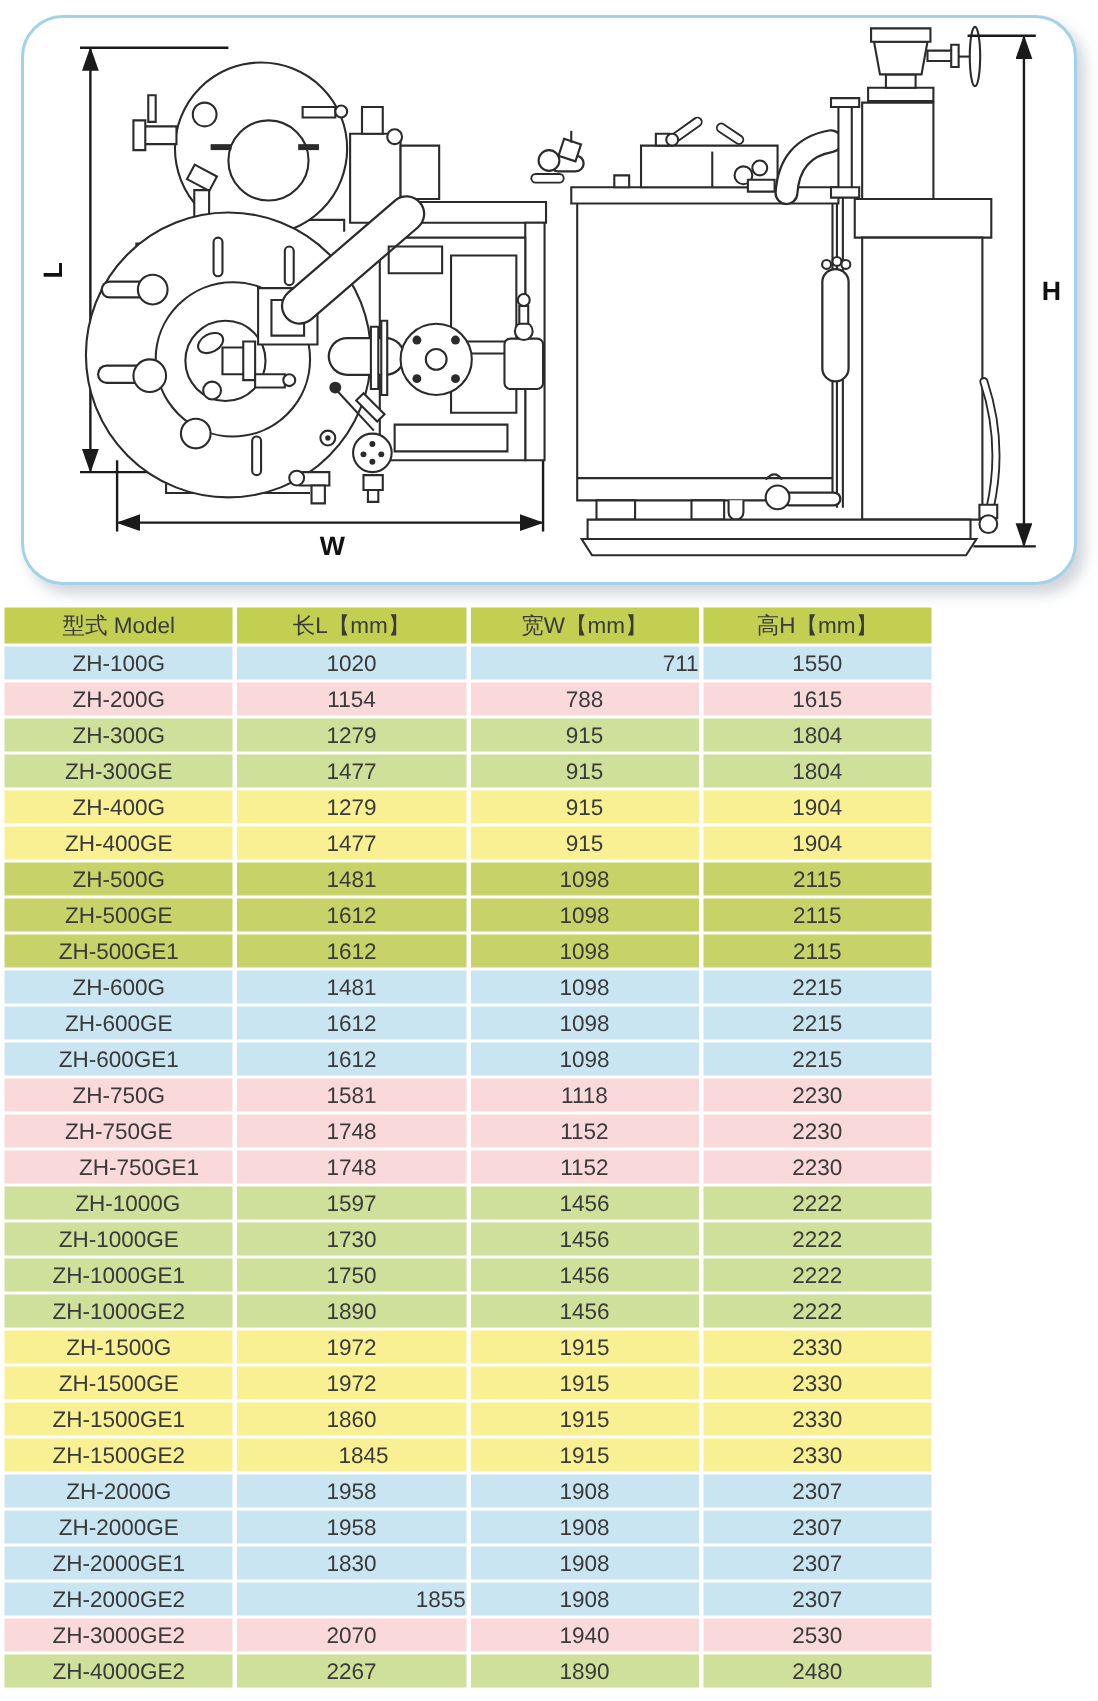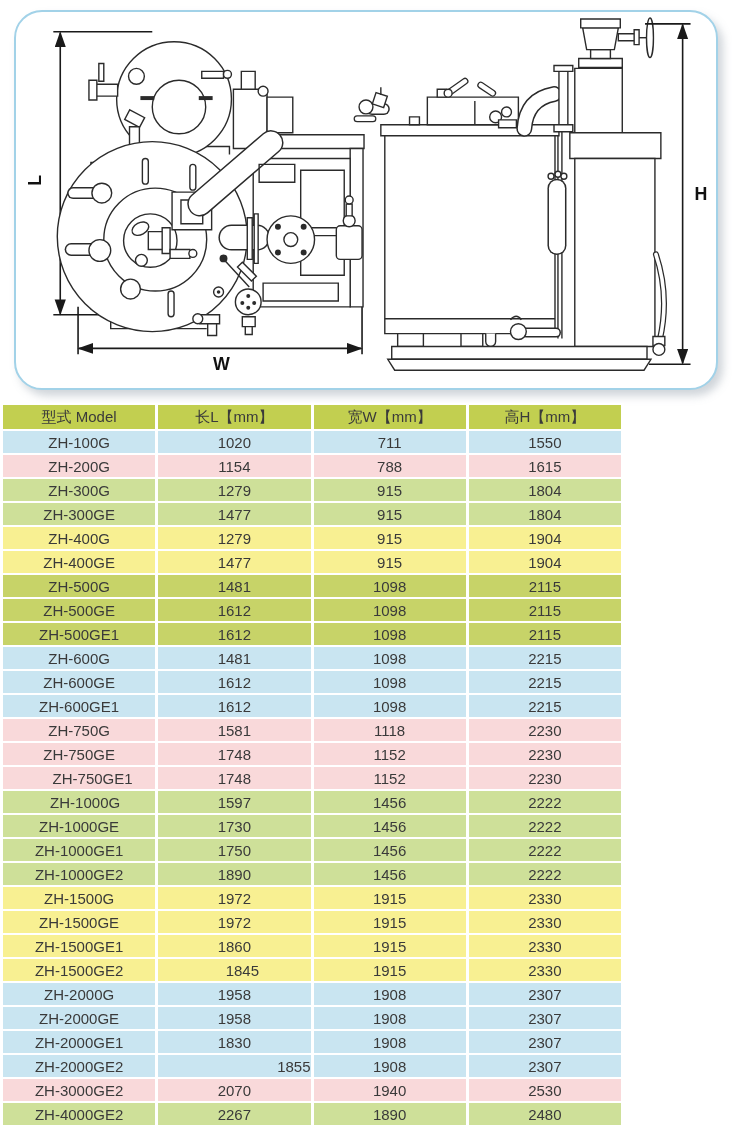--- a/index.html
+++ b/index.html
@@ -245,21 +245,21 @@
         <th style="background: rgb(194, 207, 80);">型式 Model</th>
         <th style="background: rgb(194, 207, 80);">长L【mm】</th>
         <th style="background: rgb(194, 207, 80);">宽W【mm】</th>
         <th style="background: rgb(194, 207, 80);">高H【mm】</th>
       </tr>
     </thead>
     <tbody>
         <tr>
           <td style="background: rgb(201, 229, 241);">ZH-100G</td>
           <td style="background: rgb(201, 229, 241);">1020</td>
-          <td style="background: rgb(201, 229, 241);">711</td>
+          <td style="background: rgb(201, 229, 241); text-align: right;">711</td>
           <td style="background: rgb(201, 229, 241);">1550</td>
         </tr>
         <tr>
           <td style="background: rgb(249, 217, 218);">ZH-200G</td>
           <td style="background: rgb(249, 217, 218);">1154</td>
           <td style="background: rgb(249, 217, 218);">788</td>
           <td style="background: rgb(249, 217, 218);">1615</td>
         </tr>
         <tr>
           <td style="background: rgb(206, 224, 153);">ZH-300G</td>

